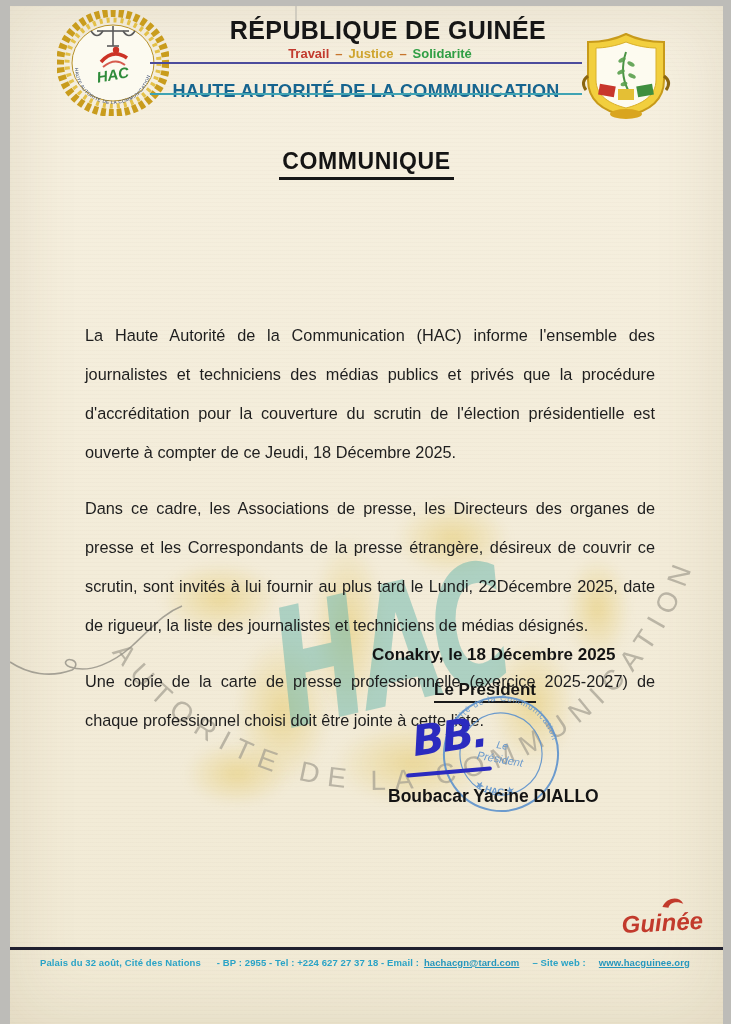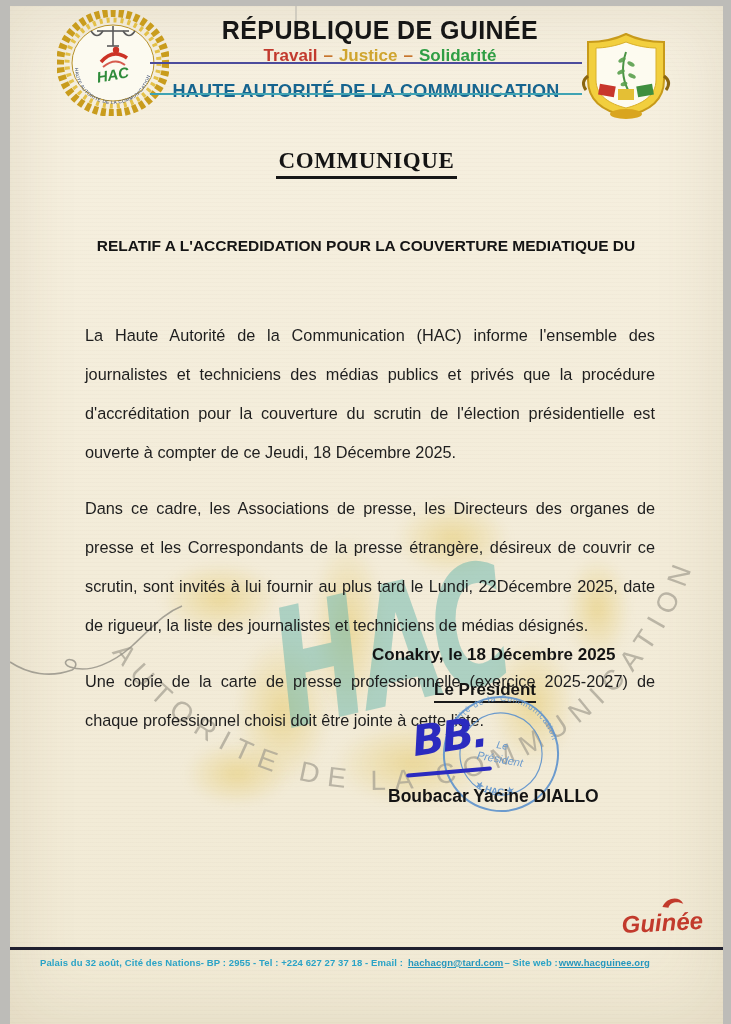--- a/index.html
+++ b/index.html
@@ -5,34 +5,34 @@
   html,body{margin:0;padding:0;}
   body{width:731px;height:1024px;font-family:"Liberation Sans",sans-serif;overflow:hidden;}
   .photo{position:relative;width:731px;height:1024px;background:#bdbcb8;overflow:hidden;}
   .paper{position:absolute;left:10px;top:6px;width:713px;height:1018px;
          background:linear-gradient(180deg,#f6f0e0 0%,#f3ecd9 55%,#f1ead5 100%);
          box-shadow:inset 0 0 70px rgba(120,100,55,.14);}
   .paper::after{content:"";position:absolute;inset:0;pointer-events:none;
          background:repeating-linear-gradient(180deg,rgba(90,70,30,.02) 0 1px,transparent 1px 4px);}
   .abs{position:absolute;}
   
-  .country{left:160px;top:10px;width:420px;text-align:center;font-size:25px;font-weight:800;
+  .country{left:168px;top:10px;width:420px;text-align:center;font-size:25px;font-weight:800;
            color:#161616;letter-spacing:.4px;z-index:2;}
-  .motto{left:160px;top:40px;width:420px;text-align:center;font-size:17px;font-weight:700;z-index:2;}
+  .motto{left:160px;top:40px;width:420px;text-align:center;font-size:13px;font-weight:700;z-index:2;}
   .m-red{color:#c23a2e;} .m-yel{color:#cfa42e;} .m-grn{color:#2f9e44;}
   .m-dash{color:#c7752d;margin:0 6px;}
   .rule-purple{left:140px;top:56px;width:432px;height:2px;background:#4c4c9c;z-index:2;}
   .org{left:140px;top:59px;width:432px;text-align:center;font-size:18px;font-weight:800;
        color:#16648f;letter-spacing:.3px;z-index:2;margin-top:16px;}
   .rule-teal{left:140px;top:87px;width:432px;height:2px;background:#3fa3b3;z-index:2;}
   .seal-svg{left:47px;top:4px;z-index:2;}
   .coat-svg{left:566px;top:24px;z-index:2;}
   .fold{left:285px;top:0;width:2px;height:26px;background:#c9c6ba;opacity:.8;z-index:1;}
   
-  .doc-title{left:0;top:142px;width:713px;text-align:center;z-index:2;font-family:Liberation Serif, serif;}
+  .doc-title{left:0;top:142px;width:713px;text-align:center;z-index:2;}
   .doc-title span{display:inline-block;font-size:23px;font-weight:800;letter-spacing:.6px;color:#141414;
                   border-bottom:3px solid #161616;padding:0 3px 2px;}
   .subtitle{left:56px;top:226px;width:600px;text-align:center;font-size:15.5px;line-height:27px;
             font-weight:700;color:#151515;z-index:2;}
   .content{left:75px;top:310px;width:570px;z-index:2;color:#1e1e1e;}
   .content p{margin:0 0 17px 0;font-size:16.3px;line-height:39px;text-align:justify;}
   .dateline{left:362px;top:639px;font-size:17px;font-weight:800;color:#141414;z-index:2;}
   .president{left:424px;top:674px;font-size:17px;font-weight:800;color:#141414;z-index:2;
              border-bottom:2px solid #1a1a1a;padding-bottom:1px;}
   .name{left:378px;top:780px;font-size:17.5px;font-weight:800;color:#141414;z-index:5;}
@@ -48,21 +48,21 @@
           font-weight:800;font-size:135px;color:rgba(104,182,172,.5);
           transform:rotate(-13deg) scale(.78,1.22);transform-origin:left top;letter-spacing:-4px;}
   .blob{position:absolute;border-radius:50%;z-index:0;filter:blur(5px);
         background:radial-gradient(closest-side,rgba(225,190,70,.42),rgba(225,190,70,0));}
   .pen-svg{left:0;top:560px;z-index:1;}
   
   .guinee-svg{left:605px;top:888px;z-index:2;}
   .footer-rule{left:0;top:941px;width:713px;height:2.5px;background:#20202f;z-index:2;}
   .footer{left:30px;top:951px;width:670px;font-size:9.5px;font-weight:700;color:#2aa3c6;
           letter-spacing:.1px;z-index:2;white-space:nowrap;}
-  .footer .gap1{} .footer .gap2{margin-left:5px;} .footer .gap3{margin-left:1px;}
+  .footer .gap1{margin-left:16px;} .footer .gap2{margin-left:5px;} .footer .gap3{margin-left:13px;}
   .footer .lnk{text-decoration:underline;color:#2596bd;cursor:pointer;}
   svg text{font-family:"Liberation Sans",sans-serif;}
 </style>
 </head>
 <body>
 
 <div class="photo">
   <div class="paper">
 
     <div class="abs fold"></div>
@@ -140,21 +140,20 @@
       </g>
       <ellipse cx="50" cy="84" rx="16" ry="5" fill="#d9a51f"></ellipse>
       <path d="M12 46 q-8 6 -2 14" stroke="#8a6510" stroke-width="3" fill="none"></path>
       <path d="M88 46 q8 6 2 14" stroke="#8a6510" stroke-width="3" fill="none"></path>
     </svg>
 
     <div class="abs doc-title">
       <span>COMMUNIQUE</span>
     </div>
     <div class="abs subtitle">
-      <div>RELATIF A L'ACCREDIDATION POUR LA COUVERTURE MEDIATIQUE DU</div>
     </div>
 
     <div class="abs content">
       <p>La Haute Autorité de la Communication (HAC) informe l'ensemble des journalistes et techniciens des médias publics et privés que la procédure d'accréditation pour la couverture du scrutin de l'élection présidentielle est ouverte à compter de ce Jeudi, 18 Décembre 2025.</p>
       <p>Dans ce cadre, les Associations de presse, les Directeurs des organes de presse et les Correspondants de la presse étrangère, désireux de couvrir ce scrutin, sont invités à lui fournir au plus tard le Lundi, 22Décembre 2025, date de rigueur, la liste des journalistes et techniciens de médias désignés.</p>
       <p>Une copie de la carte de presse professionnelle (exercice 2025-2027) de chaque professionnel choisi doit être jointe à cette liste.</p>
     </div>
 
     <div class="abs dateline">Conakry, le 18 Décembre 2025</div>
     <div class="abs president">Le Président</div>

